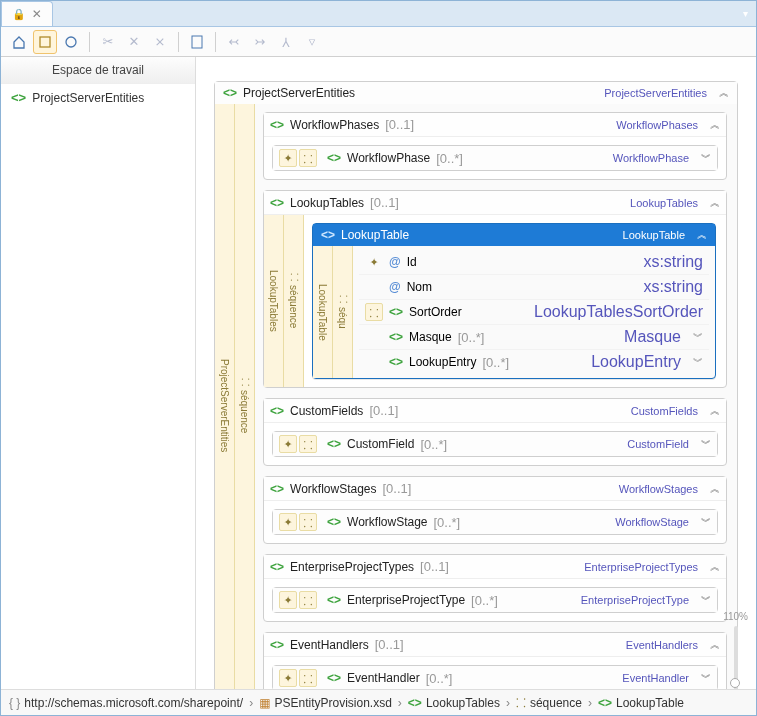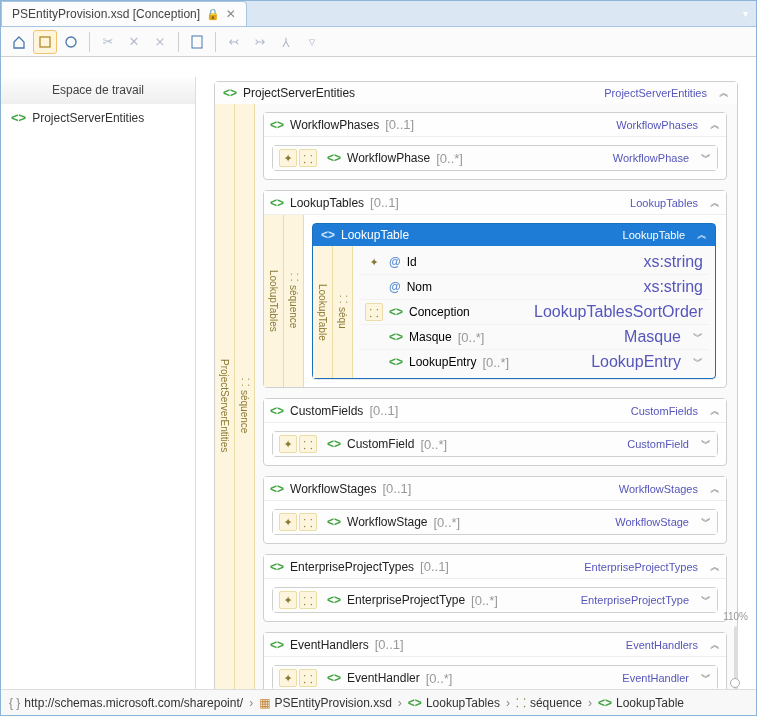--- a/index.html
+++ b/index.html
@@ -11,21 +11,21 @@
   .tab .close { color:#888; cursor:pointer;}
   .tabright{ margin-left:auto; color:#fff; font-size:10px; padding:0 8px;}
   
   .toolbar { display:flex; align-items:center; gap:2px; background:#fbfbfb; border-bottom:1px solid #d0d0d0; height:30px; padding:0 6px;}
   .tbtn{ width:24px; height:24px; display:flex; align-items:center; justify-content:center; border:1px solid transparent; border-radius:3px; cursor:pointer; font-size:13px; color:#4a5a8a;}
   .tbtn.active{ border-color:#f0c36d; background:#fff5dc;}
   .tbtn.disabled{ opacity:.4; cursor:default;}
   .tsep{ width:1px; height:20px; background:#d0d0d0; margin:0 4px;}
   
   .main { flex:1; display:flex; background:#fff; overflow:hidden;}
-  .sidebar { width:195px; border-right:1px solid #ddd; background:#fff; display:flex; flex-direction:column;margin-top:20px;}
+  .sidebar { width:195px; border-right:1px solid #ddd; background:#fff; display:flex; flex-direction:column;}
   .sidehead{ text-align:center; font-size:12px; padding:6px 0; color:#444; border-bottom:1px solid #eee; background:linear-gradient(#fdfdfd,#efefef);}
   .sideitem{ display:flex; align-items:center; gap:6px; padding:6px 10px; font-size:12px; color:#333; cursor:pointer;}
   .glyph-ct{ color:#3ea33e; font-weight:bold; font-size:13px;}
   
   .canvas { flex:1; padding:24px 18px 10px 18px; overflow:auto; position:relative;}
   .slider { position:absolute; right:8px; top:520px; font-size:10px; color:#999; text-align:right;margin-top:34px;}
   .slider .track{width:4px; height:90px; background:#ddd; margin:4px auto; position:relative; border-radius:2px;}
   .slider .knob{width:10px; height:10px; background:#fff; border:1px solid #aaa; border-radius:50%; position:absolute; left:-4px; top:52px;}
   .mini{ width:16px;height:16px;border:1px solid #bbb;margin:4px auto 0;}
   .elementbox { border:1px solid #cfcfcf; border-radius:4px; background:#fafafa; box-shadow:0 1px 0 #e8e8e8;}
@@ -60,21 +60,20 @@
   .breadcrumb{ display:flex; align-items:center; gap:6px; padding:4px 8px; border-top:1px solid #ddd; background:#f8f8f8; font-size:12px; color:#333; height:26px; overflow:hidden; white-space:nowrap;}
   .breadcrumb .bc{display:flex;align-items:center;gap:4px;}
   .bc-sep{color:#888;}
   svg{display:block}
 </style>
 </head>
 <body>
 
 <div class="tabbar">
   <div class="tab">
-    <span>PSEntityProvision.xsd [Conception]</span>
     <span class="lock">🔒</span>
     <span class="close">✕</span>
   </div>
   <div class="tabright">▾</div>
 </div>
 
 <div class="toolbar">
   <div class="tbtn">
       <svg width="14" height="14">
         <path d="M2 7 L7 2 L12 7 V13 H2 Z" fill="none" stroke="#4a78b0" stroke-width="1.3"></path>
@@ -208,21 +207,21 @@
                           </div>
                         <div class="arow">
                             <span style="width:18px"></span>
                             <span class="atticon">@</span>
                             <span>Nom</span>
                             <span class="atype">xs:string</span>
                           </div>
                         <div class="arow">
                             <span class="sqicon">⸬</span>
                             <span class="elicon">&lt;&gt;</span>
-                            <span>Conception</span>
+                            <span>SortOrder</span>
                             <span class="atype">LookupTablesSortOrder</span>
                           </div>
                         <div class="arow">
                             <span style="width:18px"></span>
                             <span class="elicon">&lt;&gt;</span>
                             <span>Masque</span>
                             <span class="cardinality">[0..*]</span>
                             <span class="atype">Masque</span>
                             <span class="achev">︾</span>
                           </div>

